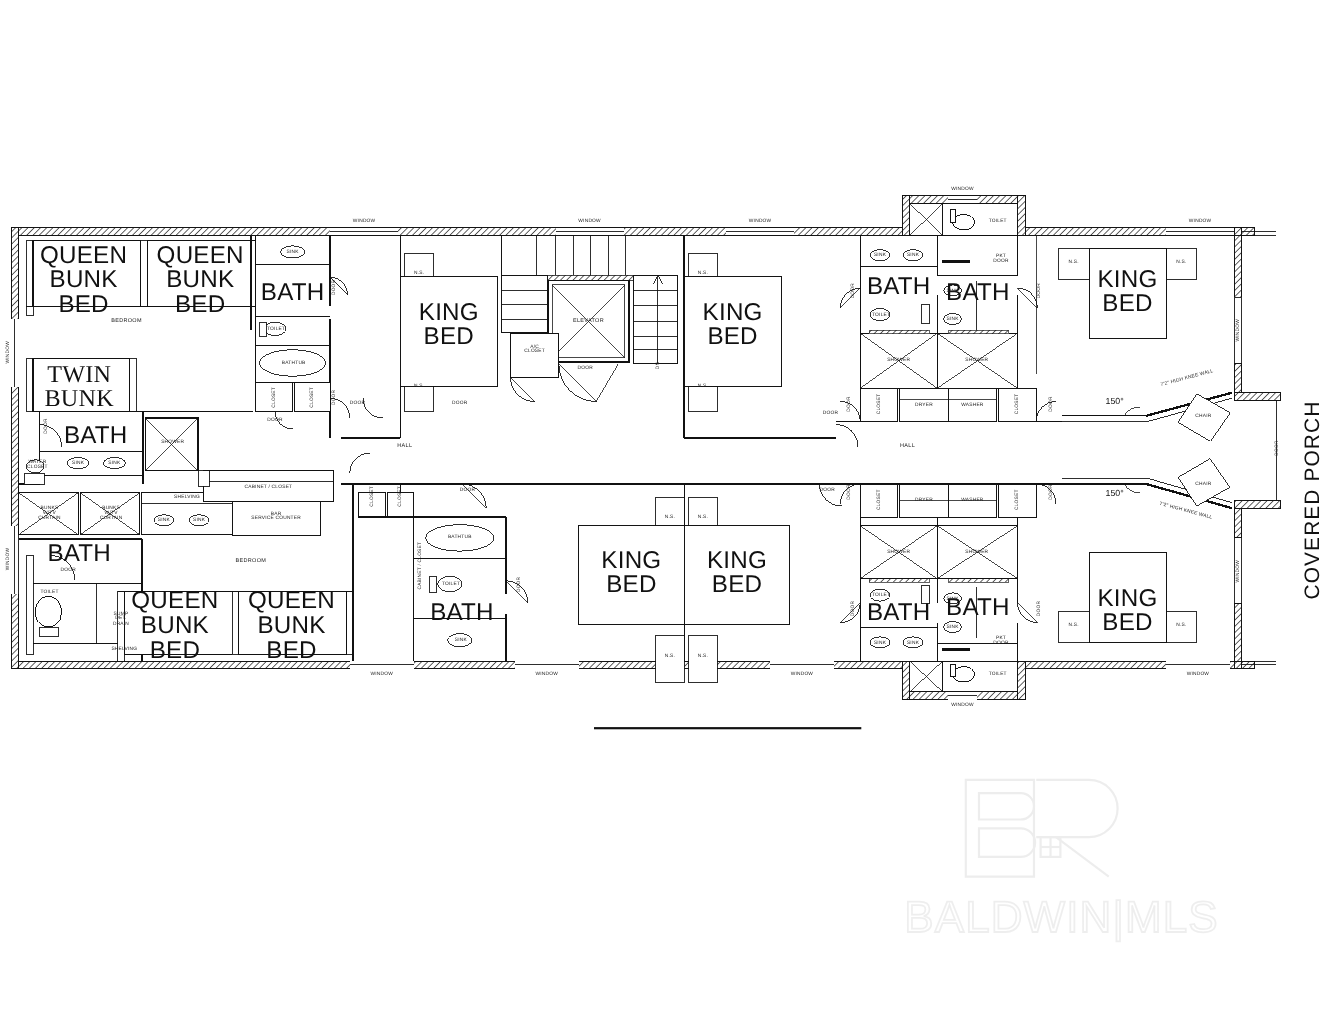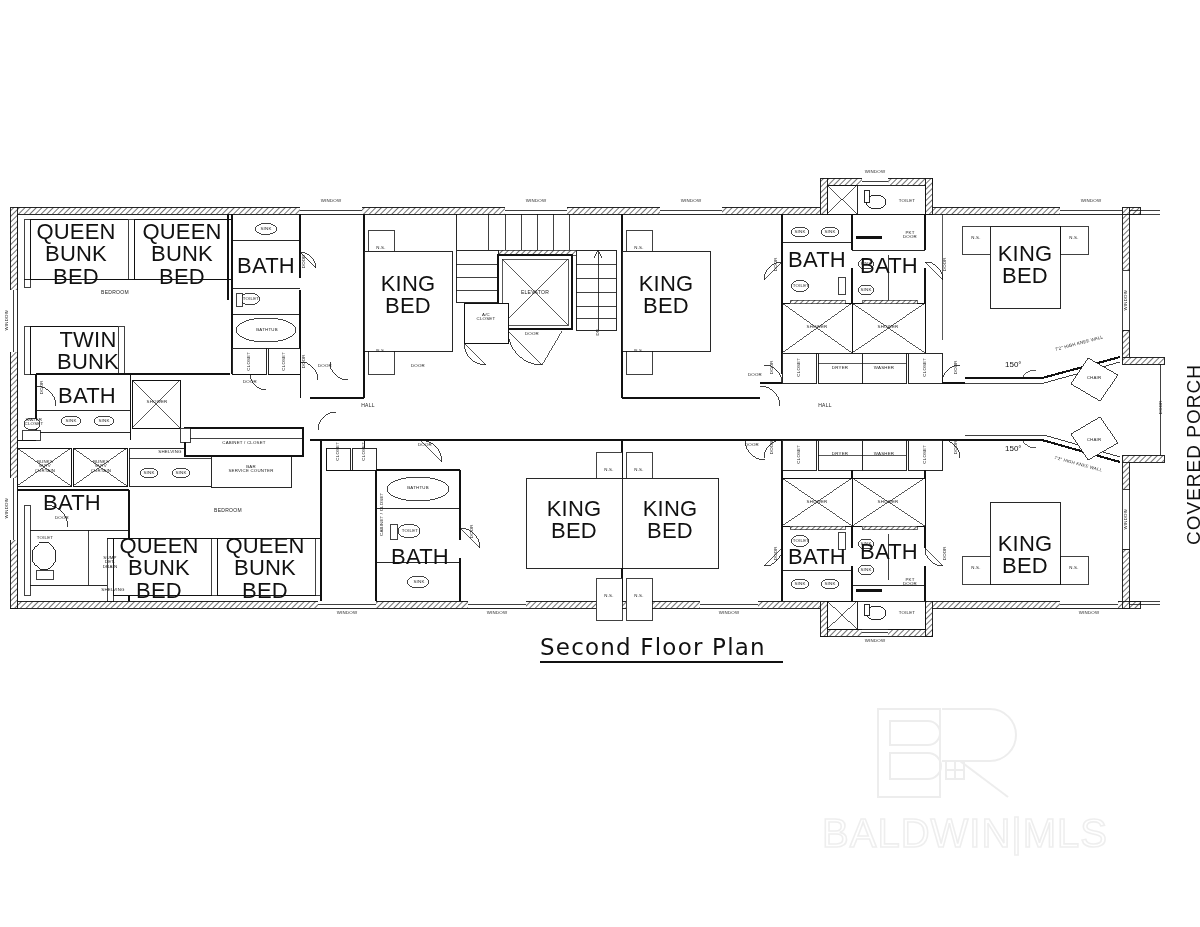--- a/index.html
+++ b/index.html
@@ -439,21 +439,21 @@
     <div>BATH</div>
   </div>
   <div class="lbl rm-big" style="left:853px;top:255px;width:72px;">
     <div>BATH</div>
   </div>
   <div class="lbl rm-big" style="left:990px;top:243px;width:70px;">
     <div>KING</div>
       <div>BED</div>
   </div>
 
-  <div class="lbl rm-big" style="left:40px;top:329px;width:96px;">
+  <div class="lbl rm-big" style="left:24px;top:329px;width:96px;font-family:Liberation Serif, serif;">
     <div>TWIN</div>
       <div>BUNK</div>
   </div>
   <div class="lbl rm-big" style="left:44px;top:385px;width:86px;">
     <div>BATH</div>
   </div>
   <div class="lbl rm-big" style="left:20px;top:492px;width:104px;">
     <div>BATH</div>
   </div>
 
@@ -607,21 +607,20 @@
   <div class="lbl tiny" style="left:1080px;top:376px;width:28px;">CHAIR</div>
   <div class="lbl tiny" style="left:1080px;top:438px;width:28px;">CHAIR</div>
 
   <div class="angle-lbl" style="left:1005px;top:360px;">150°</div>
   <div class="angle-lbl" style="left:1005px;top:444px;">150°</div>
   <div class="lbl tiny" style="left:1040px;top:352px;width:80px;transform:rotate(-15deg);transform-origin:0 0;white-space:nowrap;">7'2" HIGH KNEE WALL</div>
   <div class="lbl tiny" style="left:1040px;top:452px;width:80px;transform:rotate(15deg);transform-origin:0 0;white-space:nowrap;">7'2" HIGH KNEE WALL</div>
 
   <div class="porch-lbl" style="left:1183px;top:545px;">COVERED PORCH</div>
 
-  <div class="title" style="left:540px;top:634px;">Second Floor Plan</div>
   <div class="title-underline" style="left:540px;top:661px;width:243px;"></div>
 
   <div id="watermark">
     <svg viewBox="0 0 330 170">
       <g fill="none" stroke="#dcdcdc" stroke-width="2">
         <path d="M78,14 L78,102 L140,102 L140,14 Z"></path>
         <path d="M90,26 L128,26 A12,12 0 0,1 128,50 L90,50 Z"></path>
         <path d="M90,58 L128,58 A12,12 0 0,1 128,84 L90,84 Z"></path>
         <path d="M142,14 L190,14 A26,26 0 0,1 190,66 L142,66"></path>
         <path d="M160,66 L208,102"></path>

